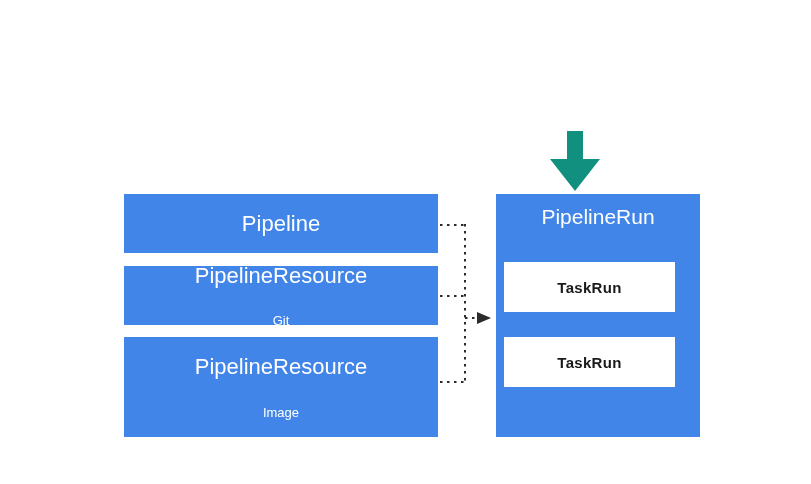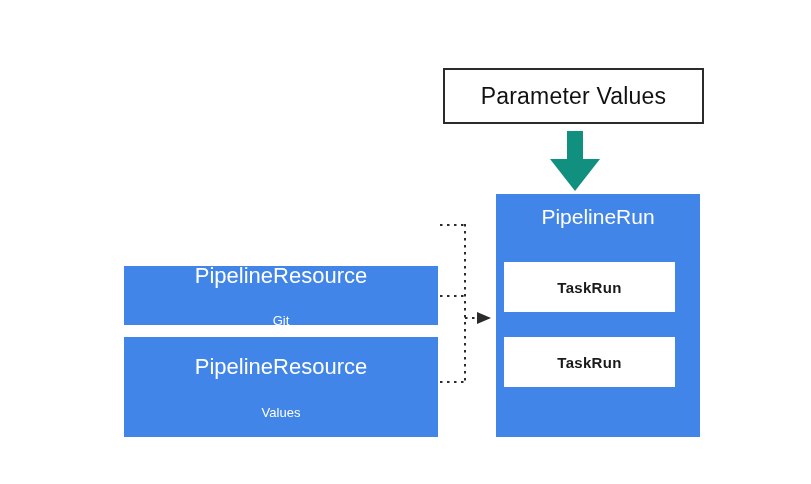--- a/index.html
+++ b/index.html
@@ -127,39 +127,39 @@
     width: 811px;
     height: 484px;
     pointer-events: none;
   }
 </style>
 </head>
 <body>
 
 <div id="canvas">
 
-  <div id="param-box">
-    <span class="label">Parameter Values</span>
-  </div>
 
   <div id="green-arrow">
     <svg width="54" height="62" viewBox="0 0 54 62" xmlns="http://www.w3.org/2000/svg">
       <polygon points="19,0 35,0 35,28 52,28 27,60 2,28 19,28" fill="#12907f"></polygon>
     </svg>
   </div>
 
+  <div class="blue-box" id="box-pipeline">
+    <span class="title">Pipeline</span>
+  </div>
 
   <div class="blue-box" id="box-resource-git">
     <span class="title">PipelineResource</span>
     <span class="subtitle">Git</span>
   </div>
 
   <div class="blue-box" id="box-resource-image">
     <span class="title">PipelineResource</span>
-    <span class="subtitle">Values</span>
+    <span class="subtitle">Image</span>
   </div>
 
   <div id="box-pipelinerun">
     <span class="pr-title">PipelineRun</span>
 
     <div class="taskrun-box" id="taskrun-1">
       <span class="tr-label">TaskRun</span>
     </div>
 
     <div class="taskrun-box" id="taskrun-2">

